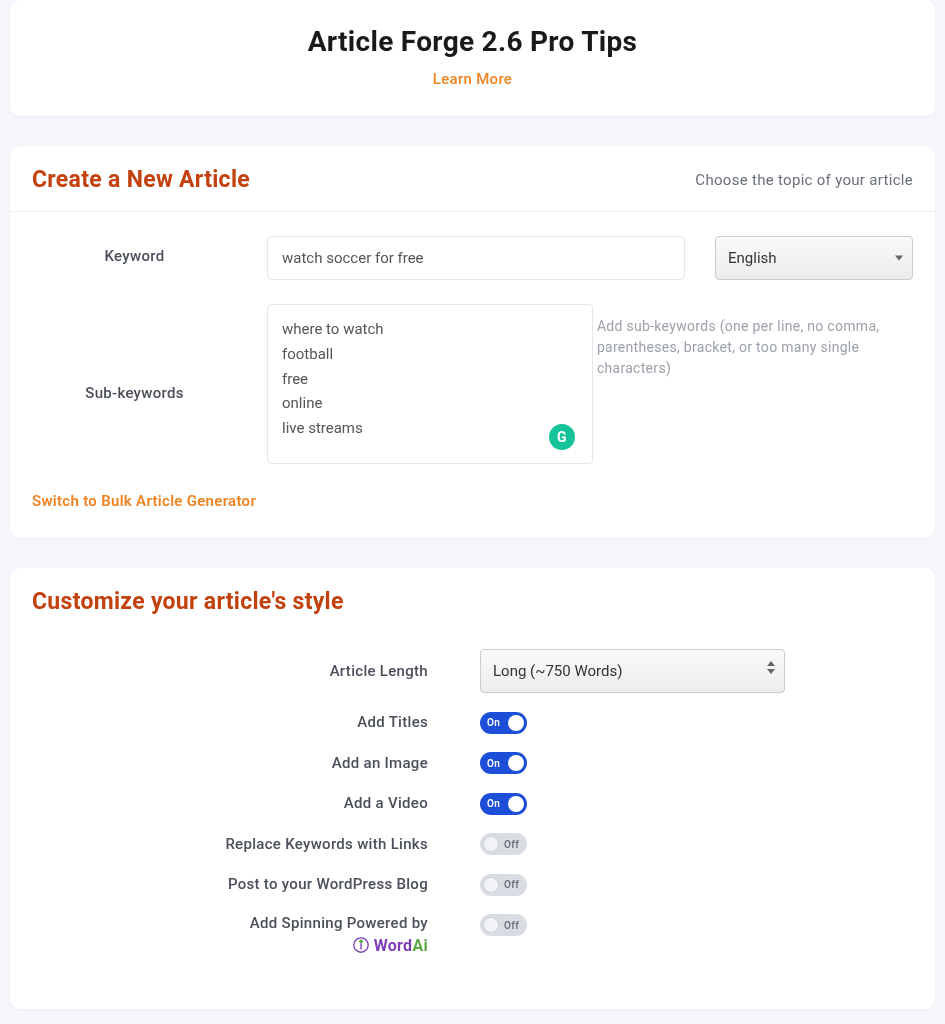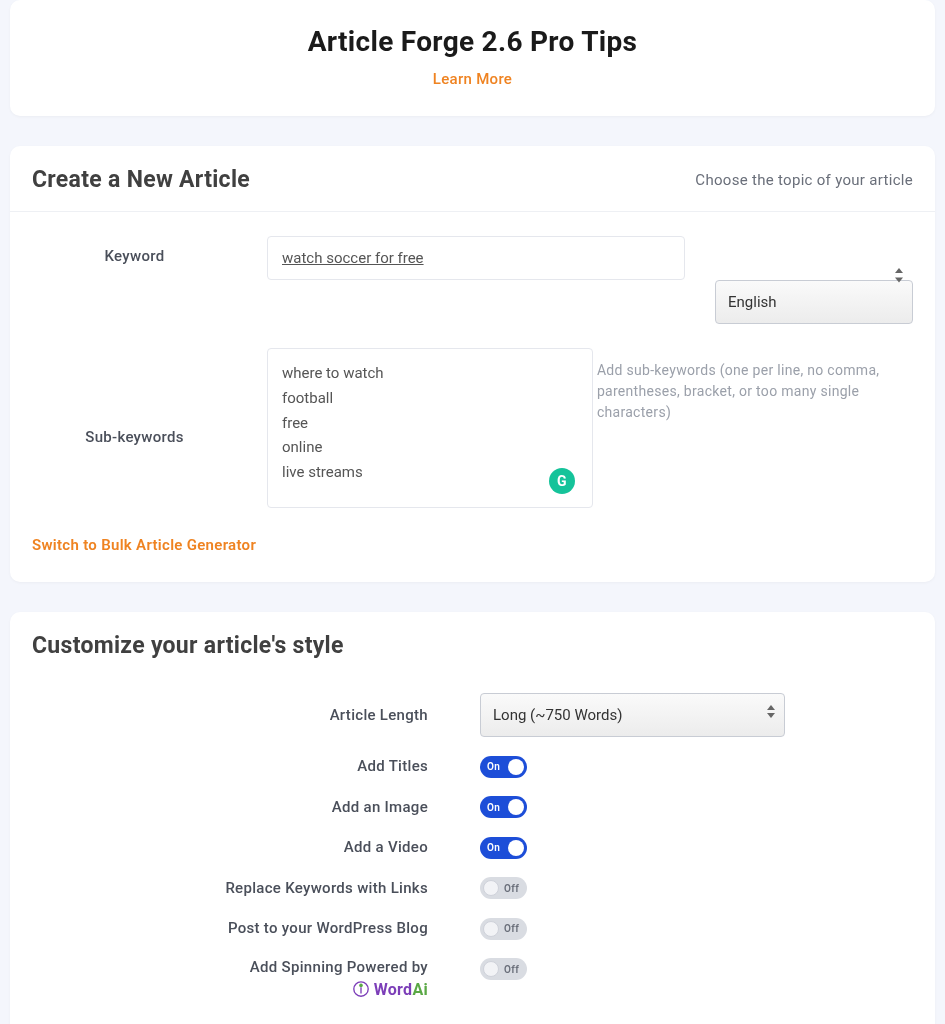--- a/index.html
+++ b/index.html
@@ -36,21 +36,21 @@
 .section-header {
   display: flex;
   justify-content: space-between;
   align-items: center;
   padding: 20px 22px 18px 22px;
   border-bottom: 1px solid #eef0f4;
 }
 .section-title {
   font-size: 23px;
   font-weight: 700;
-  color: #404040;
+  color: #c2410c;
 }
 .section-subtitle {
   font-size: 15px;
   color: #6a6f7a;
 }
 .form-body {
   padding: 24px 22px 28px 22px;
 }
 .form-row {
   display: flex;
@@ -76,35 +76,33 @@
 .text-input {
   flex: 1;
   max-width: 430px;
   height: 44px;
   border: 1px solid #e5e7ed;
   border-radius: 4px;
   padding: 0 14px;
   font-size: 15px;
   color: #555;
   font-family: inherit;
-  text-decoration: underline;
 }
 .lang-select {
   width: 198px;
   height: 44px;
   border: 1px solid #c8ccd4;
   border-radius: 4px;
   background: linear-gradient(#fafafa, #ececec);
   padding: 0 30px 0 12px;
   font-size: 15px;
   color: #333;
   appearance: none;
   position: relative;
   font-family: inherit;
-  margin-top: 44px;
 }
 .select-wrap {
   position: relative;
   width: 198px;
 }
 .select-wrap::after {
   content: "";
   position: absolute;
   right: 10px;
   top: 50%;

